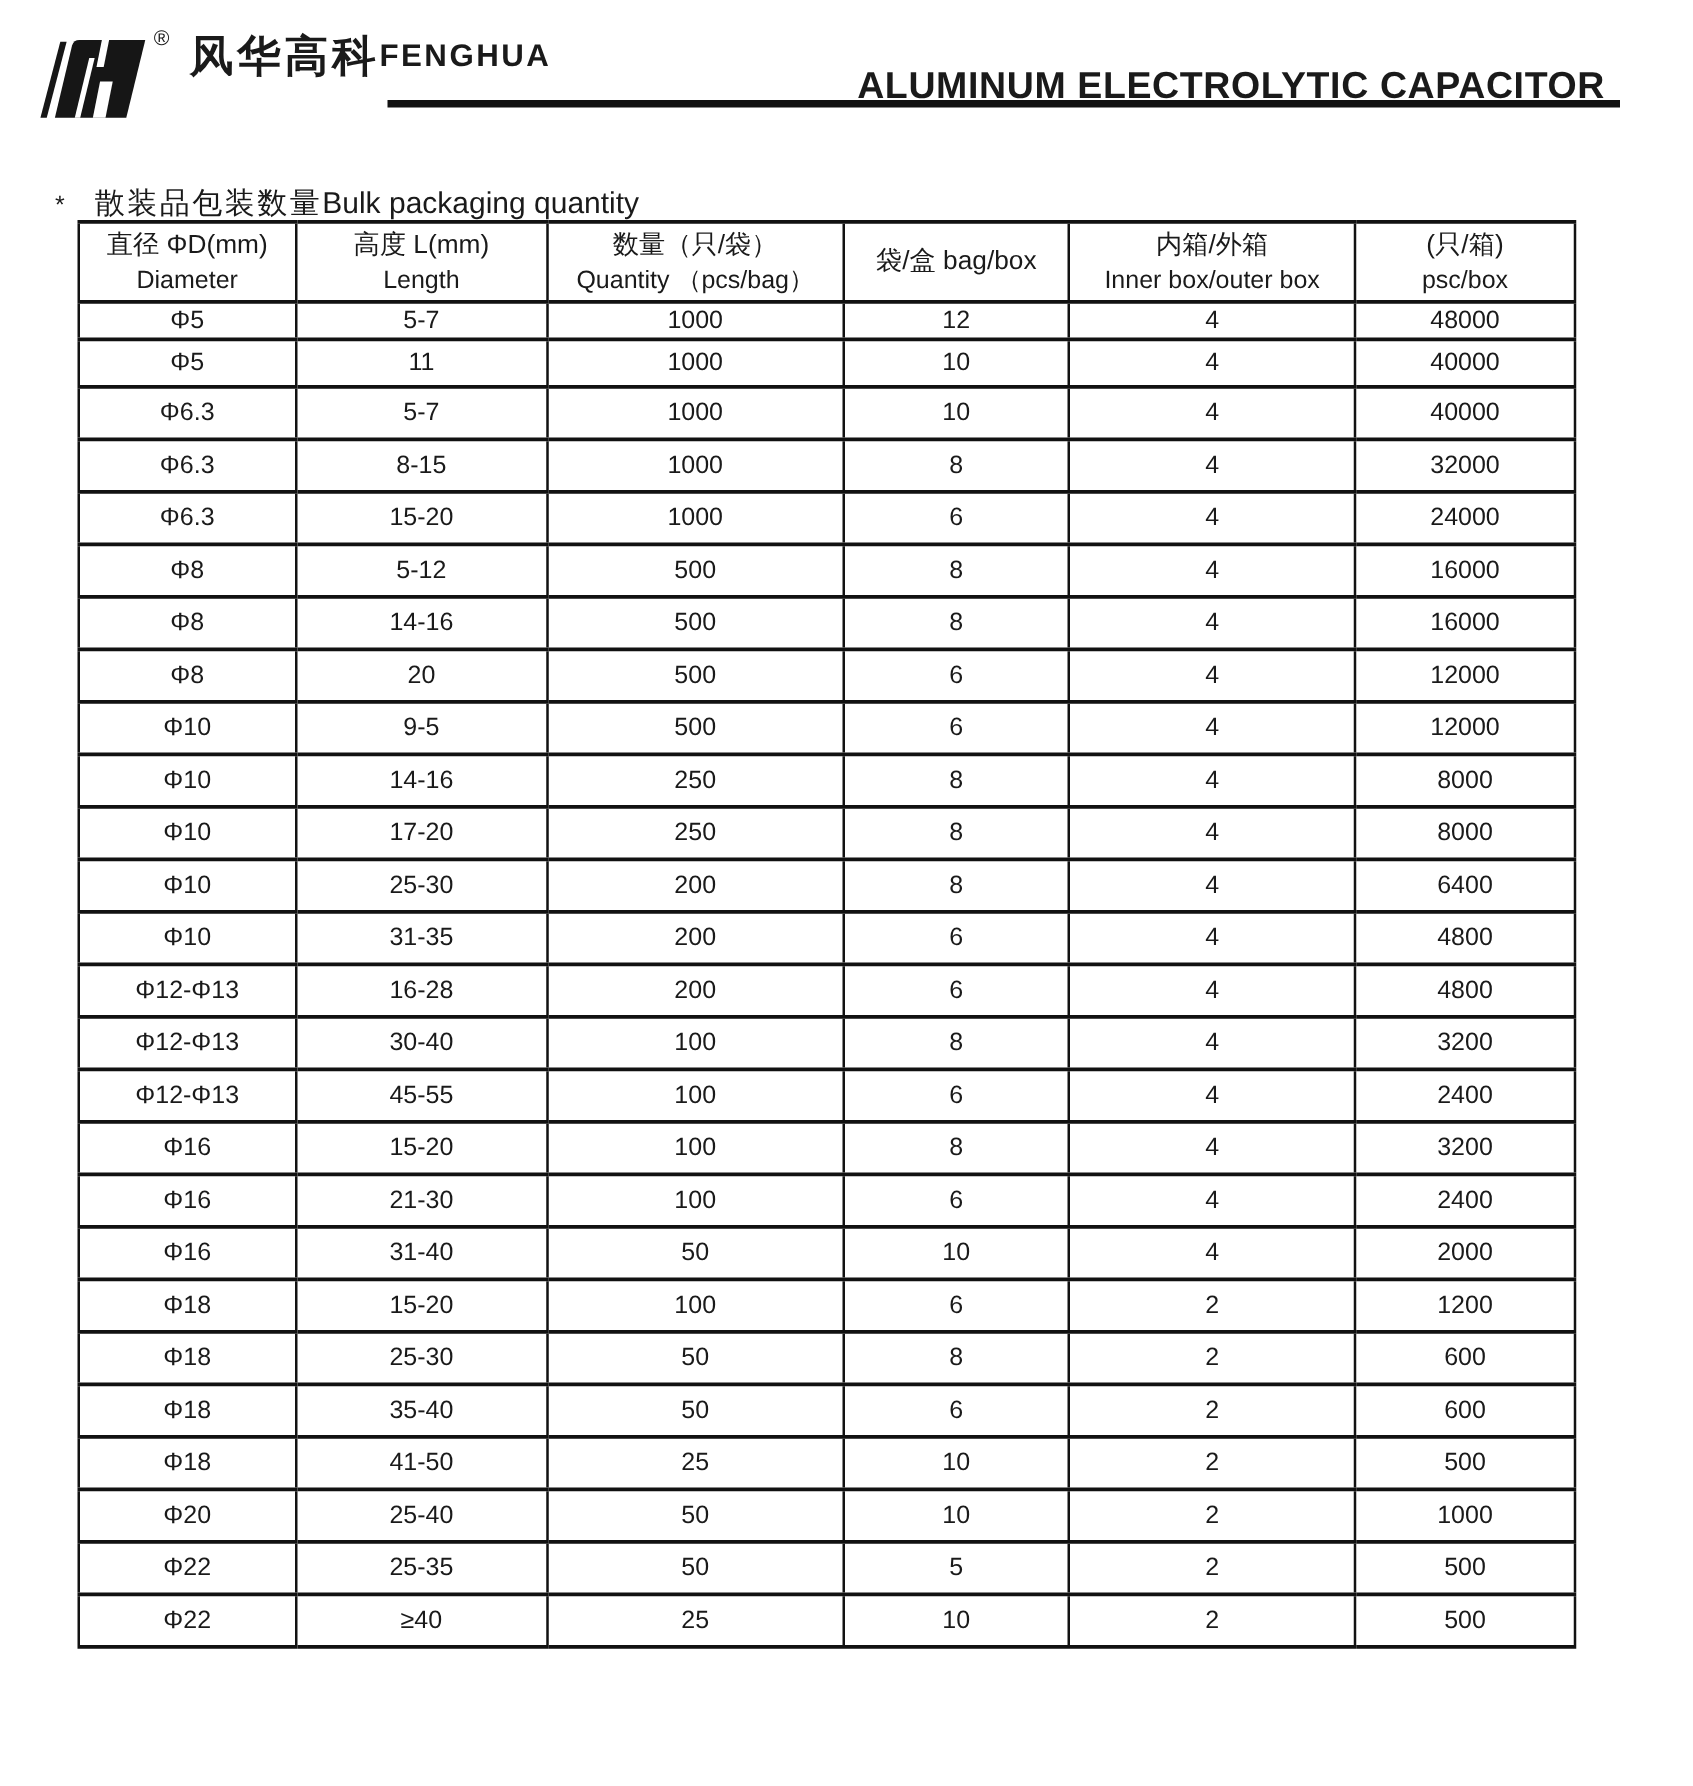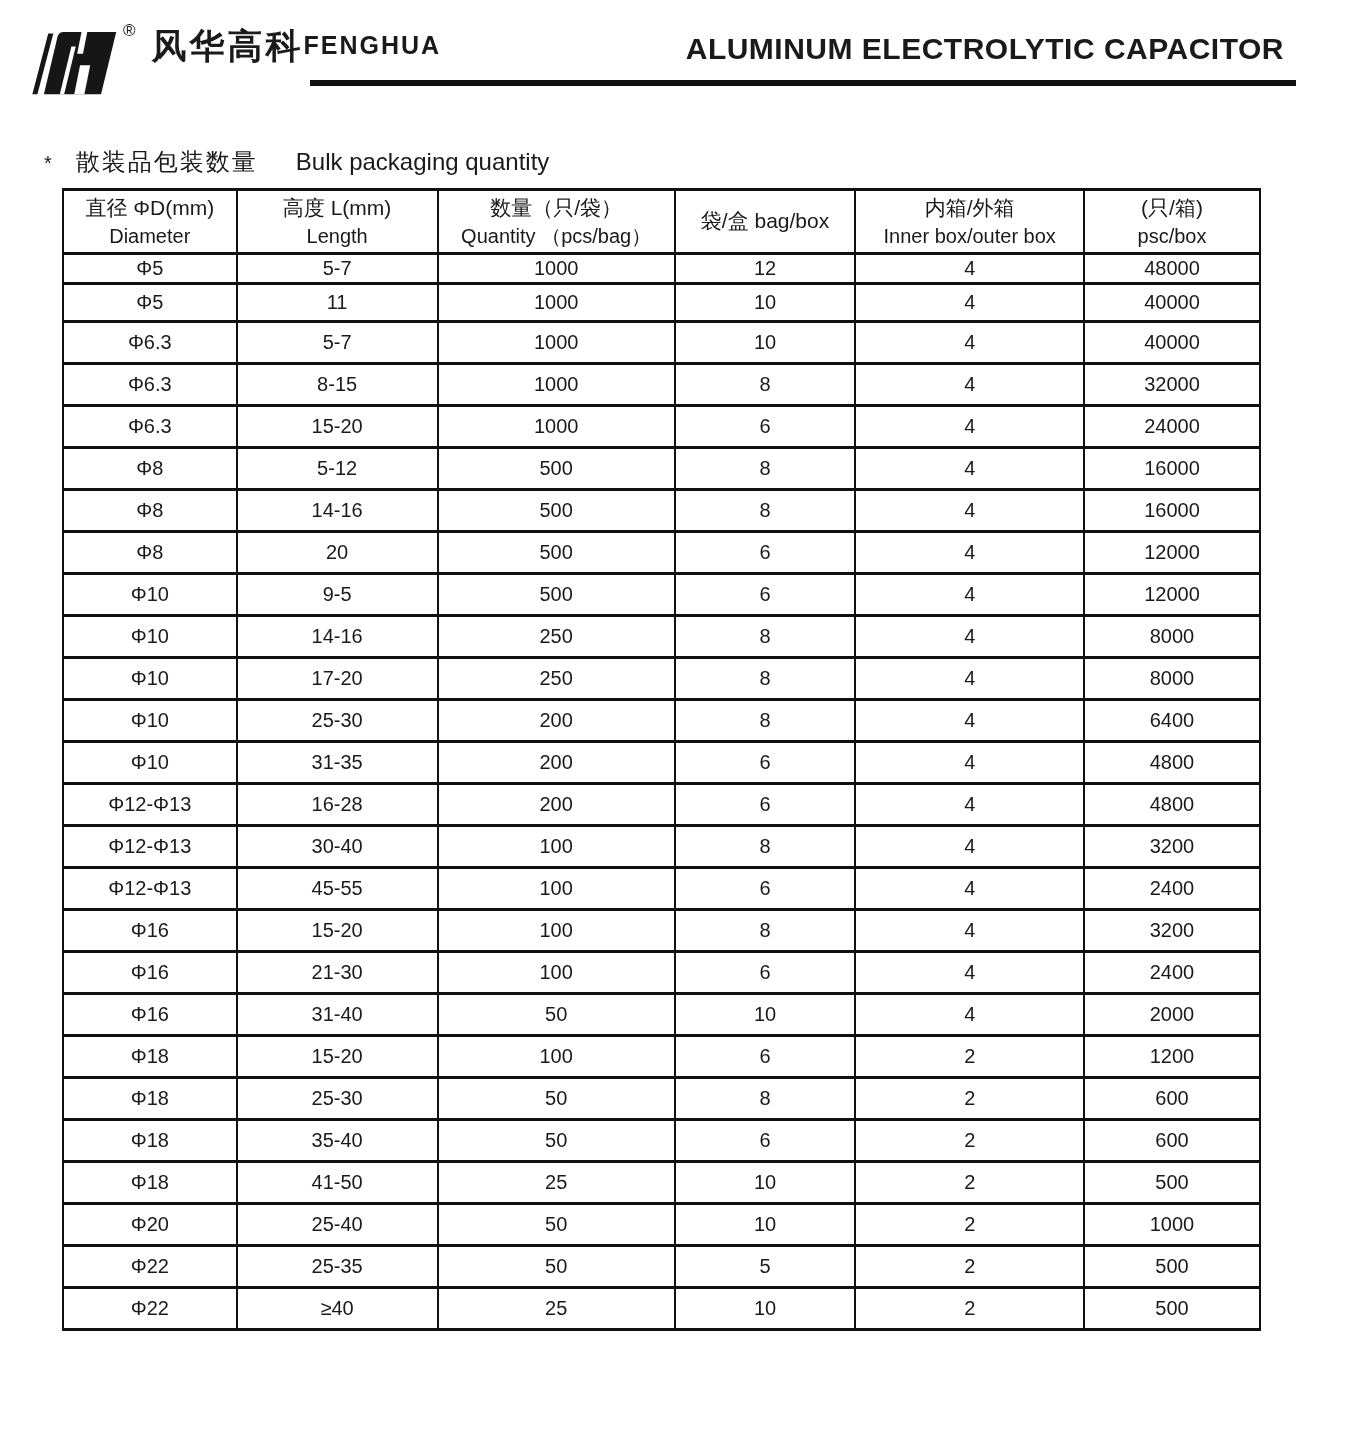--- a/index.html
+++ b/index.html
@@ -45,21 +45,21 @@
   .brand-en {
     font-size: 25px;
     font-weight: bold;
     letter-spacing: 2px;
     margin-top: 3px;
     white-space: nowrap;
   }
 
   .page-title {
     position: absolute;
-    top: 32px;
+    top: 52px;
     right: 70px;
     font-size: 30px;
     font-weight: bold;
     letter-spacing: 0.5px;
     white-space: nowrap;
   }
   .header-rule {
     position: absolute;
     left: 310px;
     right: 58px;
@@ -73,27 +73,27 @@
     position: absolute;
     left: 44px;
     top: 146px;
     display: flex;
     align-items: baseline;
     font-size: 24px;
     white-space: nowrap;
   }
   .section-marker { font-size: 20px; margin-right: 24px; }
   .section-cn { letter-spacing: 2px; }
-  .section-en { margin-left: 38px; }
+  .section-en { }
 
   
   .packaging-table {
     position: absolute;
     left: 62px;
-    top: 188px;
+    top: 176px;
     width: 1199px;
     border-collapse: collapse;
     table-layout: fixed;
   }
   .packaging-table th,
   .packaging-table td {
     border: 2px solid #111111;
     border-top-width: 3px;
     border-bottom-width: 3px;
     text-align: center;

